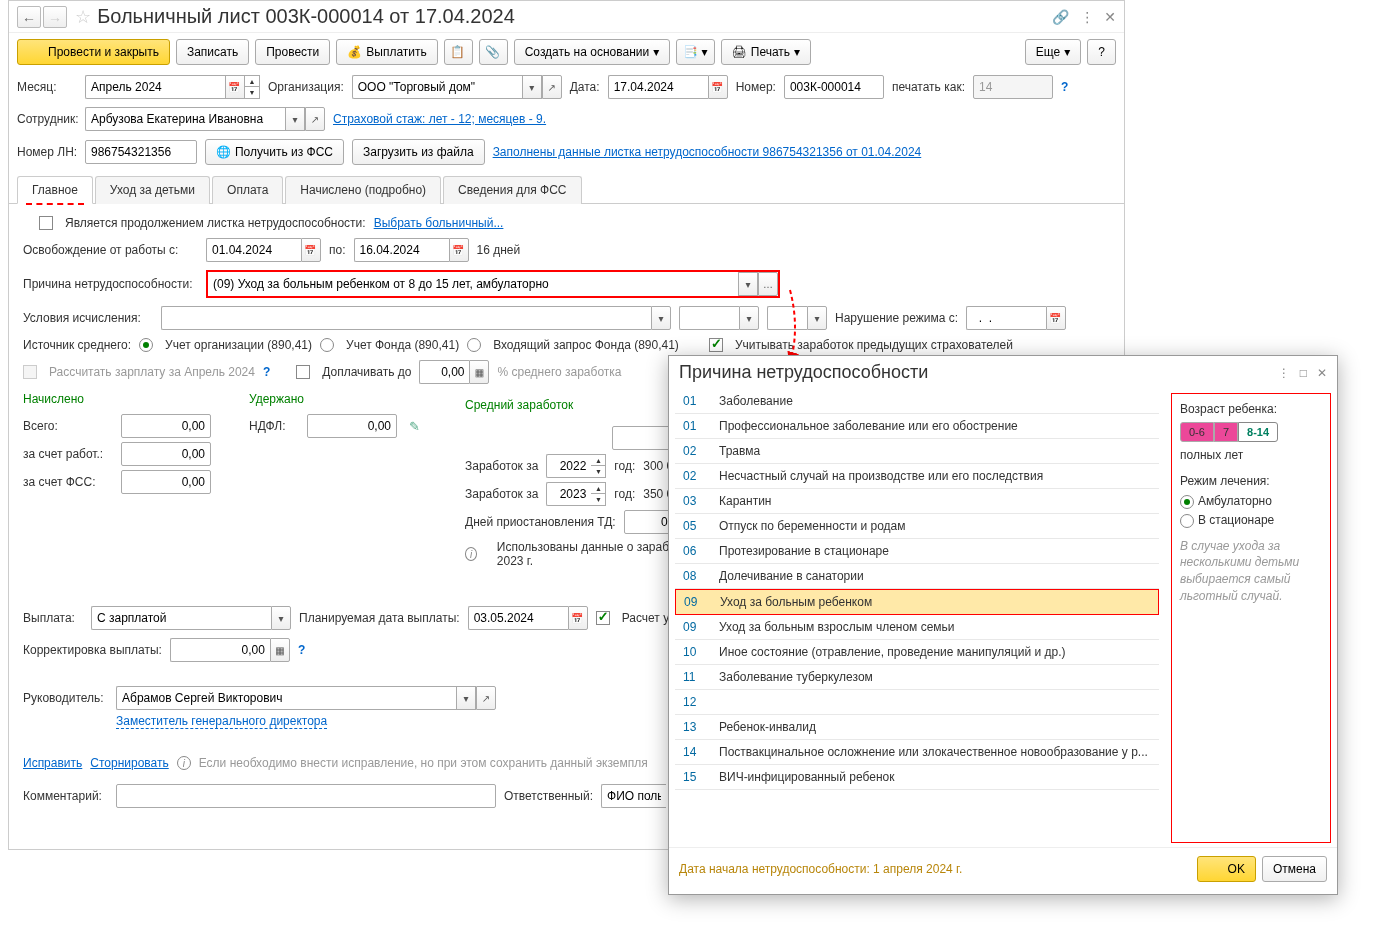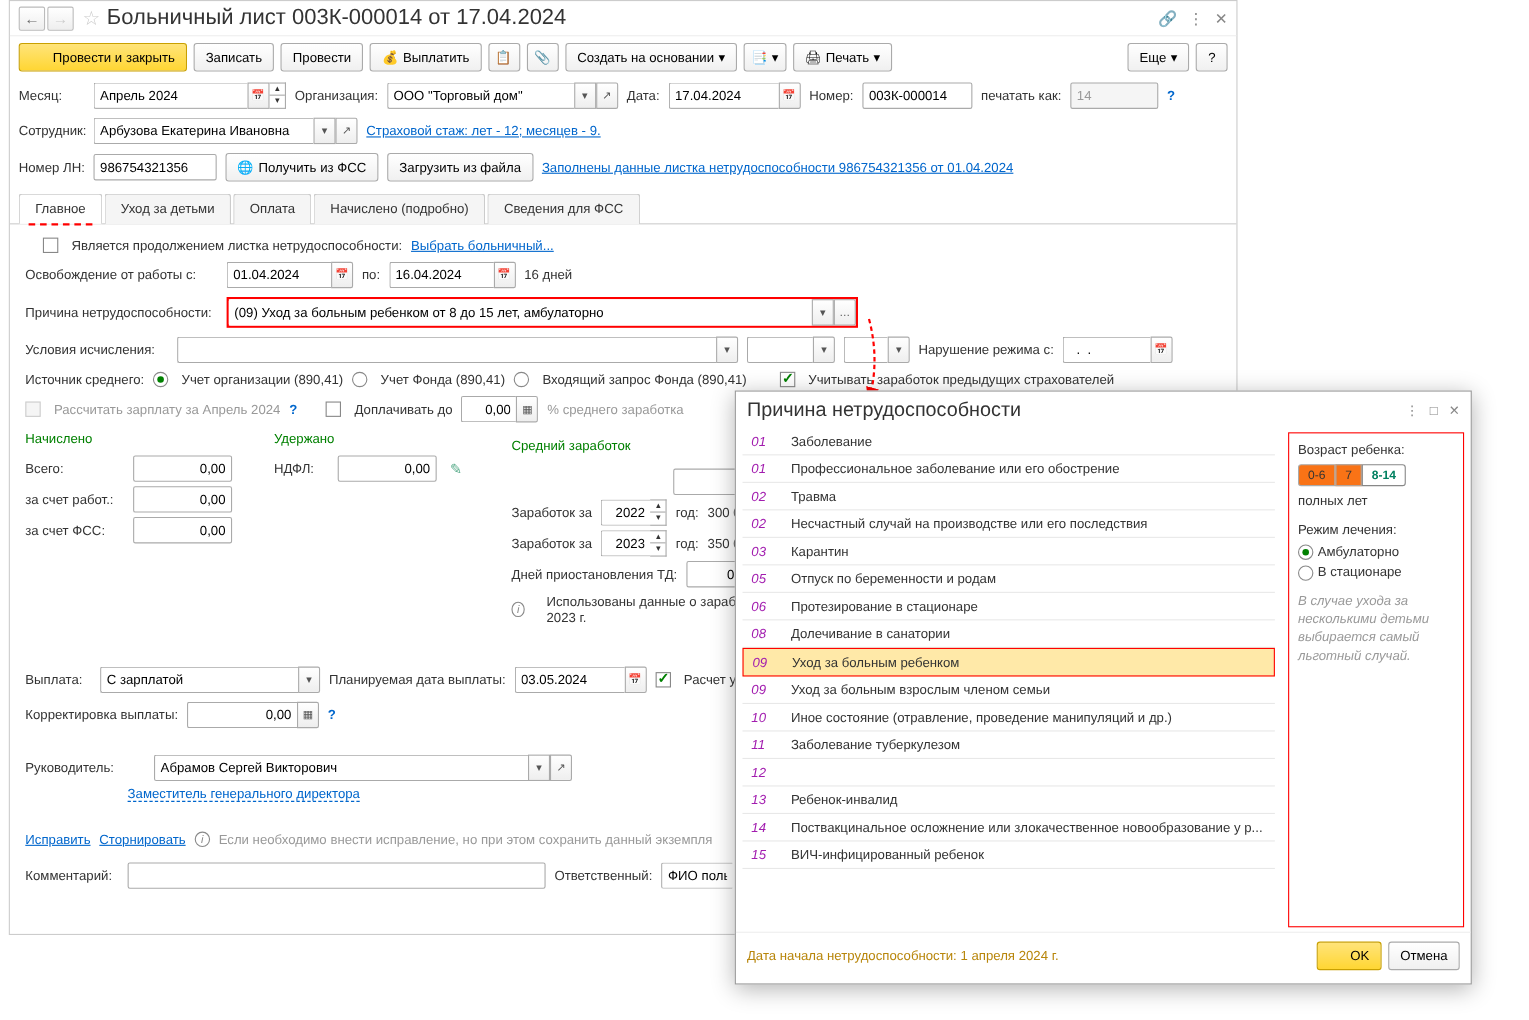--- a/index.html
+++ b/index.html
@@ -43,24 +43,24 @@
 .help-icon { color: #888; font-weight: bold; }
 .popup { position: absolute; left: 668px; top: 355px; width: 670px; height: 540px; border: 1px solid #999; background: #fff; box-shadow: 0 4px 20px rgba(0,0,0,0.3); }
 .popup-header { display: flex; align-items: center; padding: 6px 10px; }
 .popup-title { font-size: 18px; flex: 1; }
 .popup-tools { display: flex; gap: 10px; color: #888; }
 .popup-tools span { cursor: pointer; }
 .popup-body { display: flex; height: calc(100% - 80px); }
 .reason-list { flex: 1; overflow-y: auto; padding: 0 6px; }
 .reason-row { display: flex; padding: 5px 8px; border-bottom: 1px solid #e8e8e8; cursor: pointer; }
 .reason-row.selected { background: #ffe9a8; border: 1px solid red; }
-.reason-code { width: 36px; color: #a21caf; font-style: italic; }
+.reason-code { width: 36px; color: #0369a1; }
 .reason-side { width: 160px; border: 1px solid red; margin: 4px 6px; padding: 8px; font-size: 12px; }
 .age-buttons { display: flex; margin: 6px 0; }
-.age-btn { border: 1px solid #aaa; padding: 3px 8px; cursor: pointer; font-size: 11px; background: #f97316; }
+.age-btn { border: 1px solid #aaa; padding: 3px 8px; cursor: pointer; font-size: 11px; background: #ec4899; }
 .age-btn:first-child { border-radius: 3px 0 0 3px; }
 .age-btn:last-child { border-radius: 0 3px 3px 0; }
 .age-btn.active { background: #fff; color: #008060; border-color: #888; font-weight: bold; }
 .side-note { color: #999; margin-top: 10px; line-height: 1.4; font-style: italic; }
 .popup-footer { display: flex; align-items: center; padding: 8px 10px; border-top: 1px solid #eee; }
 .footer-text { flex: 1; color: #b8860b; }
 .arrow-connector { position: absolute; pointer-events: none; }
 .spinner-btns { display: flex; flex-direction: column; border: 1px solid #aaa; border-left: none; }
 .spinner-btns span { height: 11px; font-size: 7px; display: flex; align-items: center; justify-content: center; width: 14px; cursor: pointer; border-bottom: 1px solid #aaa; }
 .spinner-btns span:last-child { border-bottom: none; }
@@ -329,21 +329,21 @@
           <span class="input-btn">▦</span>
         </div>
       <span class="help-icon" style="color:#0066cc">?</span>
     </div>
   </div>
 
   <div style="padding:8px 14px">
     <div class="form-row" style="padding-left:0">
       <span class="label" style="width:85px">Руководитель:</span>
       <div class="input-group">
-          <input class="input" style="width: 340px; margin-left: 24px;" value="Абрамов Сергей Викторович">
+          <input class="input" style="width: 340px;" value="Абрамов Сергей Викторович">
           <span class="input-btn">▾</span>
           <span class="input-btn">↗</span>
         </div>
     </div>
     <div style="padding-left:93px"><span class="link-dashed">Заместитель генерального директора</span></div>
     <div class="form-row" style="padding-left:0;margin-top:24px">
       <span class="link">Исправить</span>
       <span class="link">Сторнировать</span>
       <span class="info-icon">i</span>
       <span class="disabled-text">Если необходимо внести исправление, но при этом сохранить данный экземпля</span>

